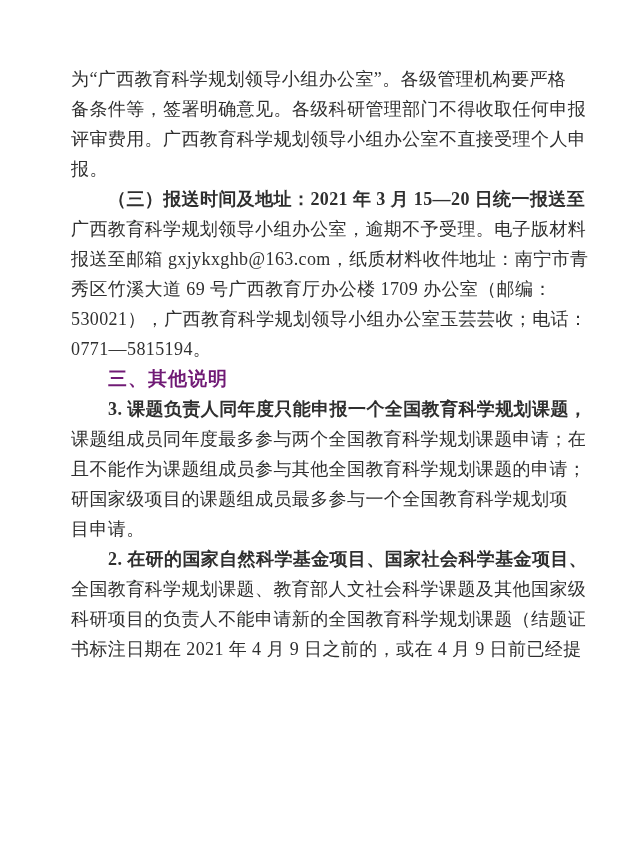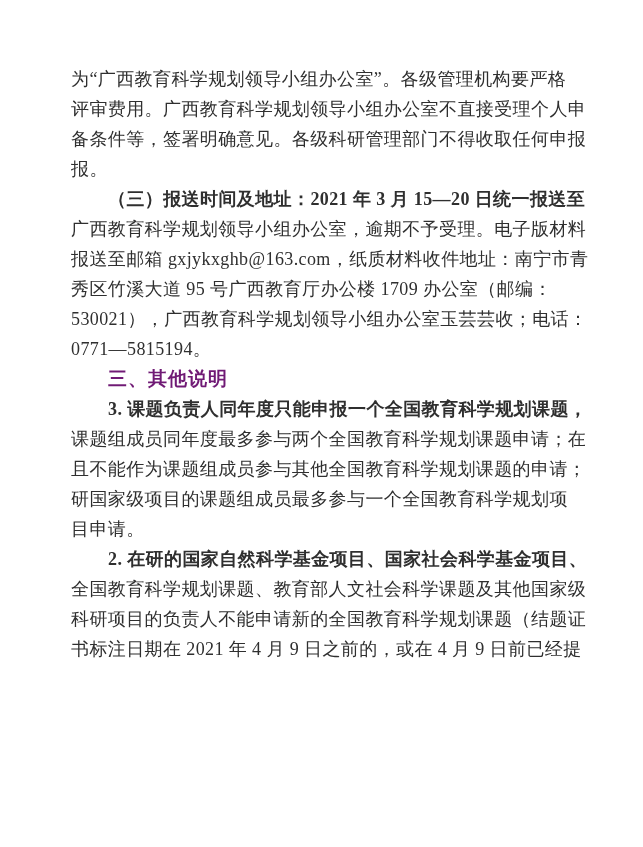--- a/index.html
+++ b/index.html
@@ -61,30 +61,30 @@
   }
 </style>
 </head>
 <body>
 
 <div class="page">
   <div class="textblock">
 
     <div class="para">
       <div class="line">为“广西教育科学规划领导小组办公室”。各级管理机构要严格</div>
+      <div class="line">备条件等，签署明确意见。各级科研管理部门不得收取任何申报</div>
       <div class="line">评审费用。广西教育科学规划领导小组办公室不直接受理个人申</div>
-      <div class="line">备条件等，签署明确意见。各级科研管理部门不得收取任何申报</div>
       <div class="line">报。</div>
     </div>
 
     <div class="para">
       <div class="line indent">（三）报送时间及地址：2021 年 3 月 15—20 日统一报送至</div>
       <div class="line">广西教育科学规划领导小组办公室，逾期不予受理。电子版材料</div>
       <div class="line">报送至邮箱 gxjykxghb@163.com，纸质材料收件地址：南宁市青</div>
-      <div class="line">秀区竹溪大道 95 号广西教育厅办公楼 1709 办公室（邮编：</div>
+      <div class="line">秀区竹溪大道 69 号广西教育厅办公楼 1709 办公室（邮编：</div>
       <div class="line">530021），广西教育科学规划领导小组办公室玉芸芸收；电话：</div>
       <div class="line">0771—5815194。</div>
     </div>
 
     <div class="para">
       <div class="heading-line">三、其他说明</div>
     </div>
 
 
     <div class="para">

